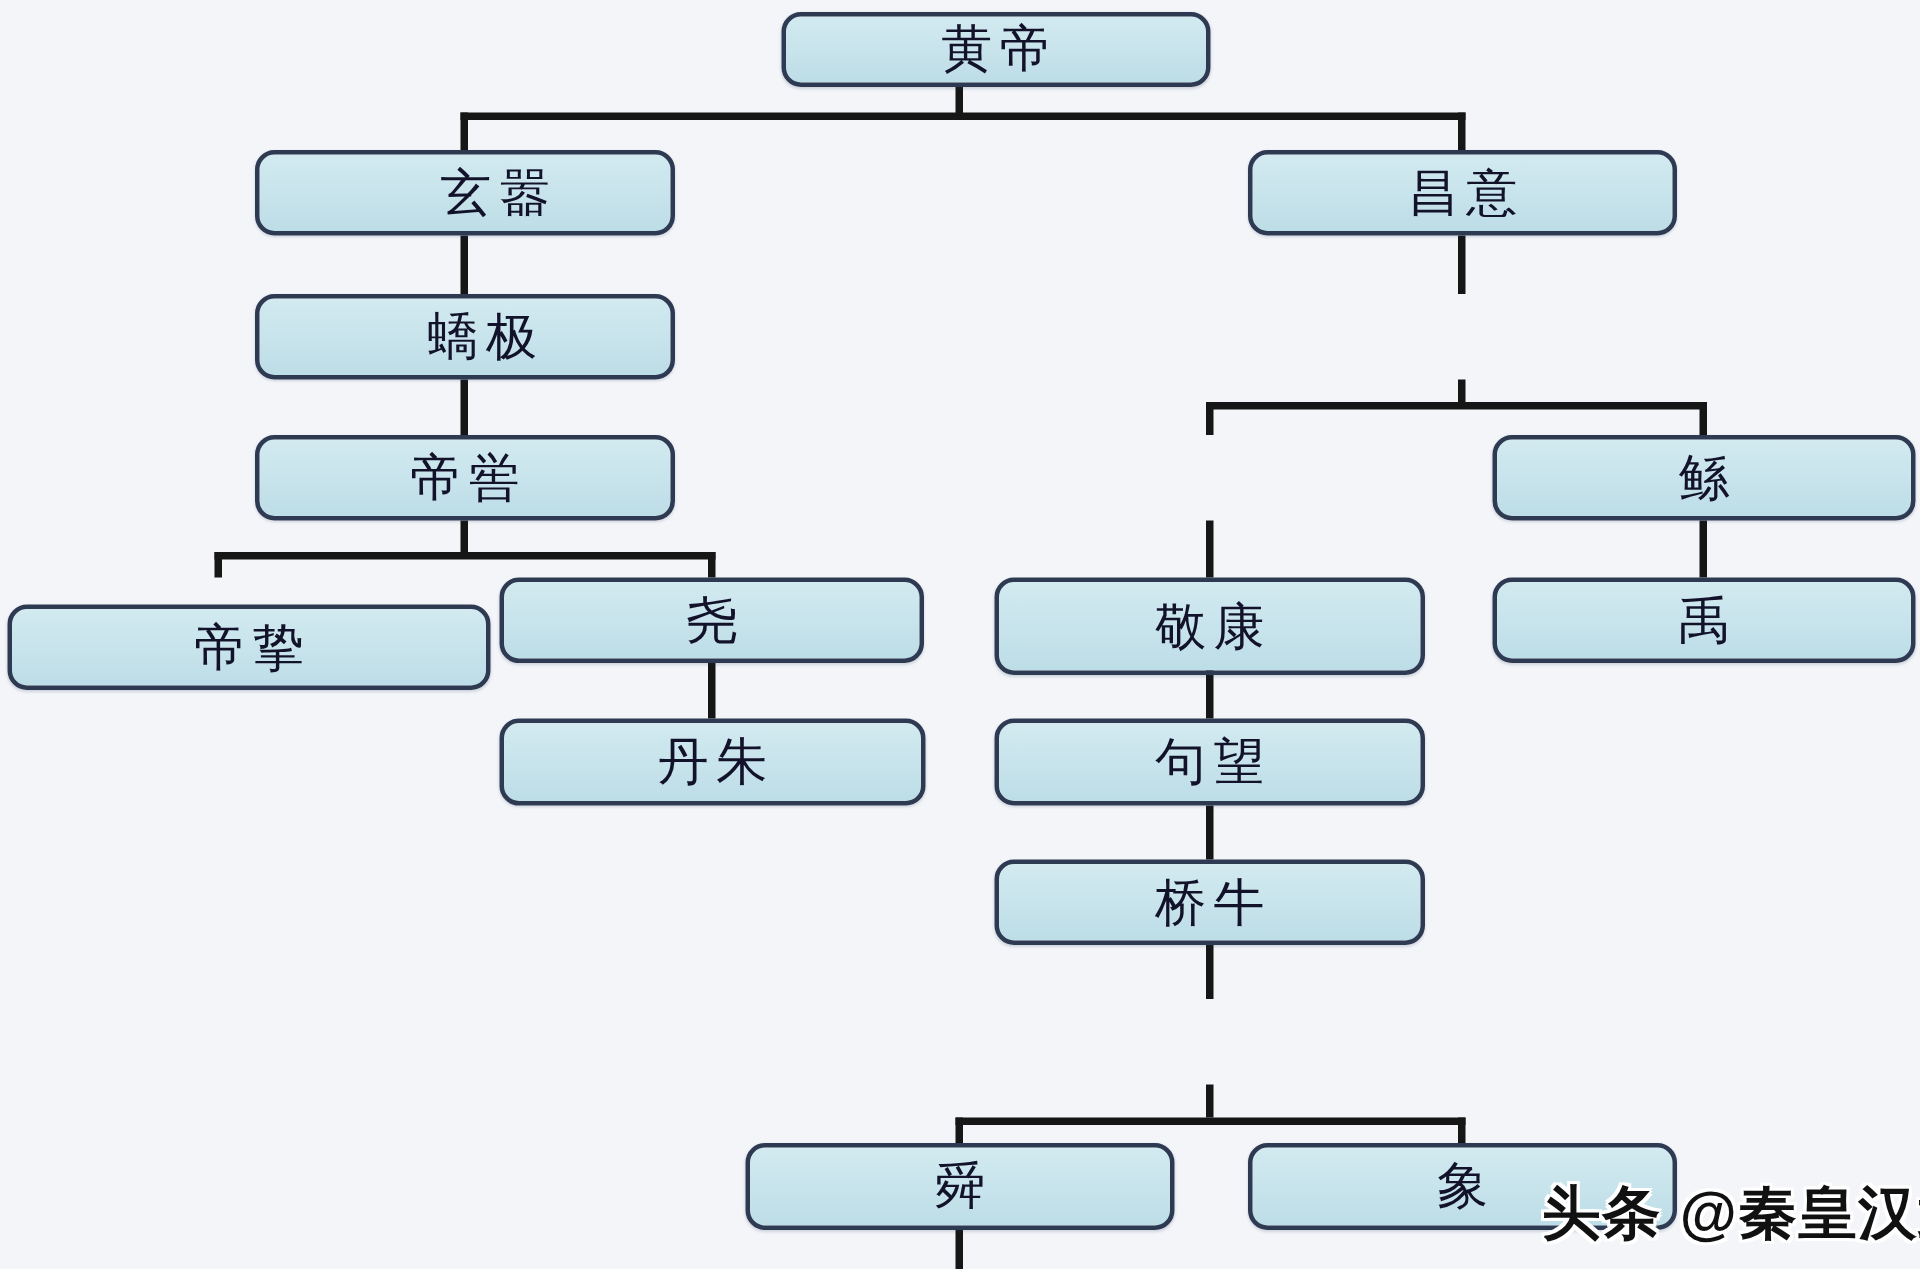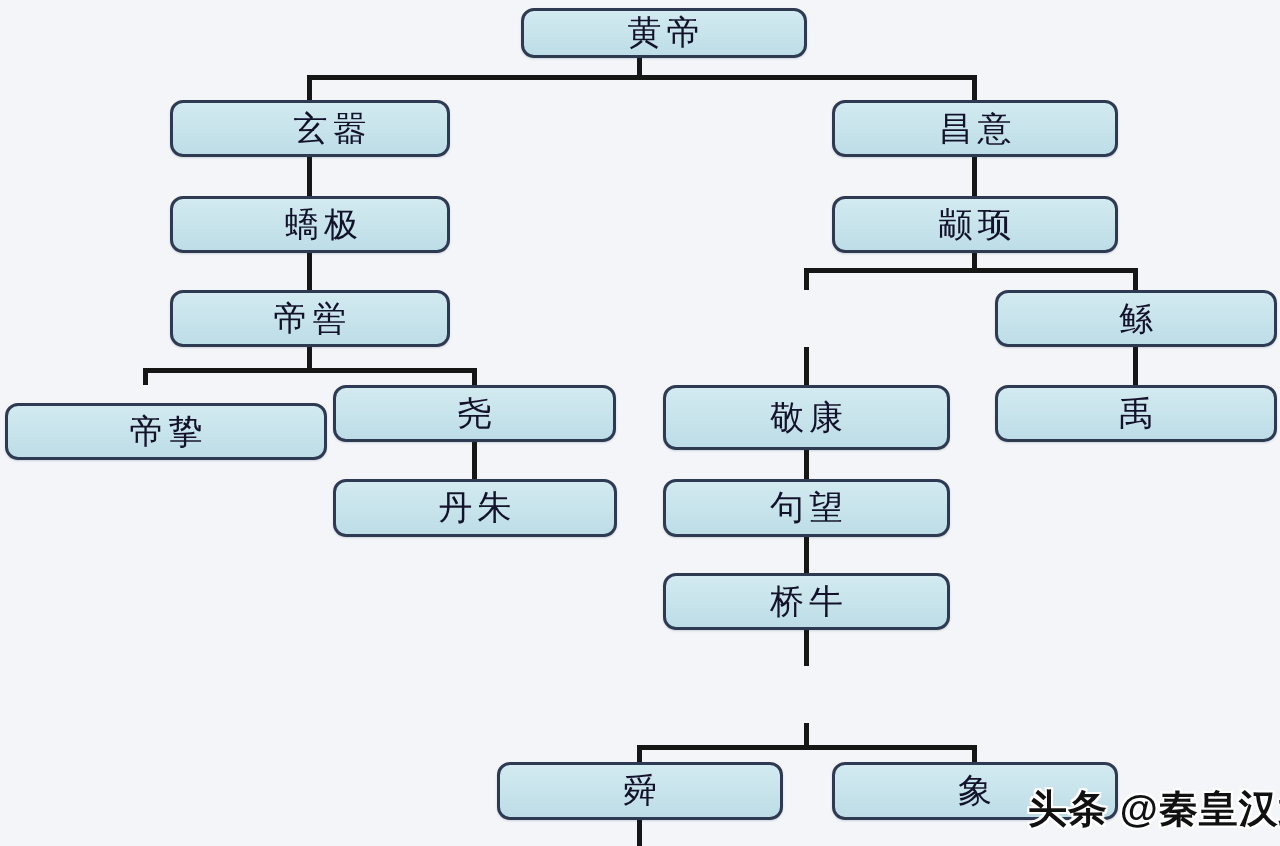--- a/index.html
+++ b/index.html
@@ -104,21 +104,20 @@
   <div class="line" style="left:637px; top:820px; width:5px;   height:26px;"></div>
 
   <div class="node" id="n-huangdi">黄帝</div>
   <div class="node" id="n-xuanxiao">玄嚣</div>
   <div class="node" id="n-jiaoji">蟜极</div>
   <div class="node" id="n-diku">帝喾</div>
   <div class="node" id="n-dizhi">帝挚</div>
   <div class="node" id="n-yao">尧</div>
   <div class="node" id="n-danzhu">丹朱</div>
   <div class="node" id="n-changyi">昌意</div>
-  <div class="node" id="n-zhuanxu">颛顼</div>
   <div class="node" id="n-gun">鲧</div>
   <div class="node" id="n-jingkang">敬康</div>
   <div class="node" id="n-yu">禹</div>
   <div class="node" id="n-juwang">句望</div>
   <div class="node" id="n-qiaoniu">桥牛</div>
   <div class="node" id="n-shun">舜</div>
   <div class="node" id="n-xiang">象</div>
 
   <div id="watermark">头条 @秦皇汉武</div>
 

